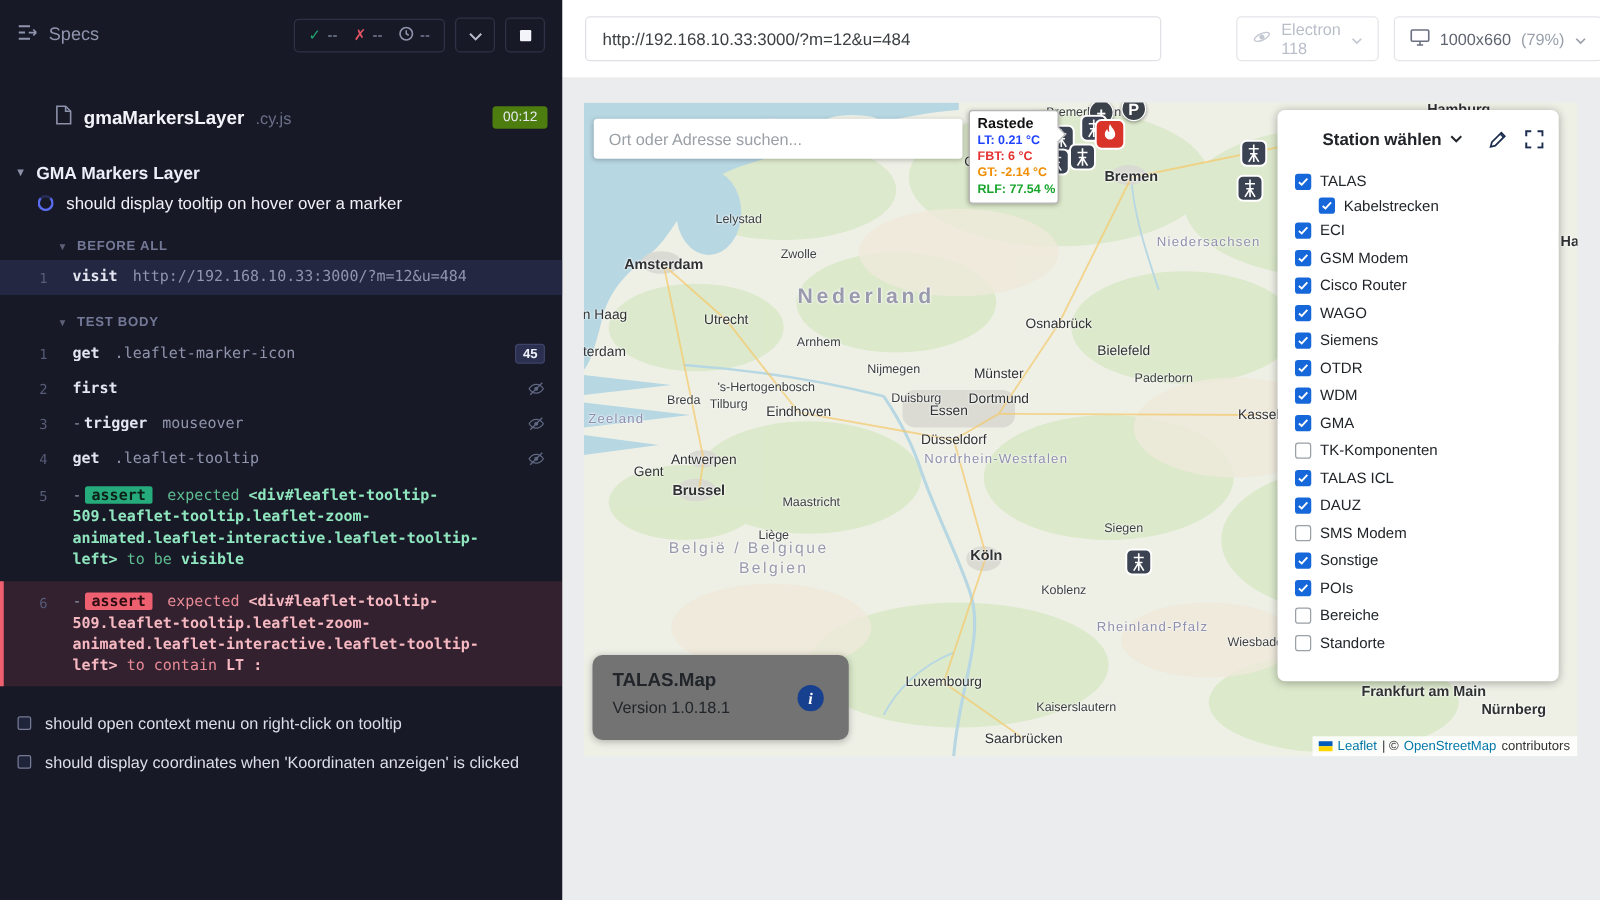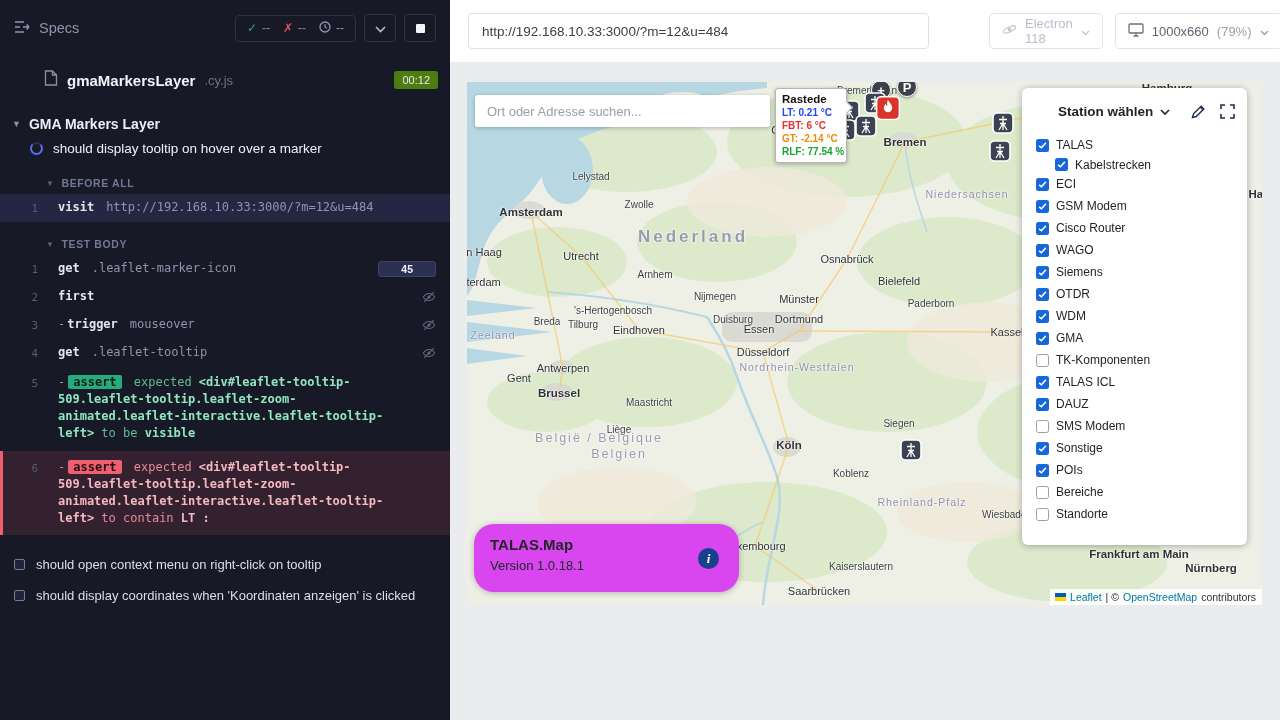--- a/index.html
+++ b/index.html
@@ -12,42 +12,42 @@
   .runner-header { height:56px; display:flex; align-items:center; justify-content:space-between; padding:0 14px; }
   .specs-btn { display:flex; align-items:center; gap:9px; color:#9095ad; font-size:14.5px; cursor:pointer; }
   .header-controls { display:flex; align-items:center; gap:8px; }
   .stats-group { display:flex; align-items:center; gap:13px; border:1px solid #2e3247; border-radius:4px; padding:5px 11px; font-size:12px; color:#9095ad; }
   .stat { display:flex; align-items:center; gap:5px; }
   .stat .ok { color:#1fa971; font-size:12px; }
   .stat .fail { color:#e45464; font-size:12px; }
   .ctrl-btn { width:32px; height:28px; border:1px solid #2e3247; border-radius:4px; display:flex; align-items:center; justify-content:center; background:transparent; cursor:pointer; }
   .stop-square { width:9px; height:9px; background:#f3f4fa; border-radius:1px; }
 
-  .spec-bar { margin:8px 12px 0 12px; height:32px; display:flex; align-items:center; gap:9px;padding-left:32px; }
+  .spec-bar { margin:22px 12px 0 12px; height:32px; display:flex; align-items:center; gap:9px;padding-left:32px; }
   .spec-title { font-size:15px; font-weight:700; color:#f3f4fa; }
   .spec-ext { font-size:13px; font-weight:400; color:#6b7089; }
   .spec-duration { margin-left:auto; background:#4d7c0f; color:#e8eaf3; font-size:11px; padding:3px 8px; border-radius:3px; }
 
   .suite-row { margin-top:16px; padding:4px 12px; display:flex; align-items:center; gap:8px; color:#eceef8; font-size:14px; font-weight:600; }
   .chev { color:#8b90a8; font-size:9px; }
   .test-row { padding:5px 12px 5px 30px; display:flex; align-items:center; gap:10px; color:#f0f1f8; font-size:13.5px; }
   .spinner { width:13px; height:13px; border-radius:50%; border:2px solid #5a6cf0; border-top-color:rgba(90,108,240,.25); flex:0 0 13px; }
 
   .hook-header { margin-top:13px; padding:3px 12px 5px 46px; display:flex; align-items:center; gap:7px; color:#737896; font-size:10.5px; font-weight:700; letter-spacing:.6px; }
   .hook-header .chev { font-size:8px; color:#5c6078; }
 
   .cmd-list { font-family:"DejaVu Sans Mono", monospace; font-size:12px; line-height:17px; }
   .cmd-row { position:relative; display:flex; align-items:flex-start; padding:5px 40px 5px 0; }
   .cmd-row.cmd-highlight { background:#232741; }
   .cmd-num { flex:0 0 58px; text-align:right; padding-right:20px; color:#575c77; font-size:11px; padding-top:1px; }
   .cmd-body { flex:1; color:#9095ad; word-break:break-word; }
   .cmd-name { color:#e3e5f0; font-weight:700; margin-right:12px; }
   .cmd-dash { color:#9095ad; margin-right:2px; }
   .cmd-msg { color:#9095ad; }
-  .cmd-count { position:absolute; right:14px; top:6px; background:#2b3050; border:1px solid #3d4366; color:#f0f2fa; font-size:10.5px; line-height:14px; padding:0 22px; border-radius:3px; font-family:"Liberation Sans",sans-serif; font-weight:700; }
+  .cmd-count { position:absolute; right:14px; top:6px; background:#2b3050; border:1px solid #3d4366; color:#f0f2fa; font-size:10.5px; line-height:14px; padding:0 5px; border-radius:3px; font-family:"Liberation Sans",sans-serif; font-weight:700; }
   .cmd-eye { position:absolute; right:14px; top:7px; }
   .cmd-row.state-passed { padding-top:7px; padding-bottom:7px; }
   .cmd-row.state-failed { background:rgba(237,95,112,.13); border-left:3px solid #ee5f70; padding-top:8px; padding-bottom:8px; margin-top:2px; }
   .cmd-row.state-failed .cmd-num { flex-basis:55px; }
   .part-pill { font-weight:700; padding:0 5px; border-radius:2px; margin-right:5px; }
   .state-passed .part-pill { background:#26ab7c; color:#0e2018; }
   .state-failed .part-pill { background:#ee5f70; color:#2b0d12; }
   .state-passed .part-plain { color:#5fbd92; }
   .state-passed .part-strong { color:#8fe6bf; font-weight:700; }
   .state-failed .part-plain { color:#e98a97; }
@@ -98,21 +98,21 @@
   .sp-icons { margin-left:auto; display:flex; align-items:center; gap:14px; }
   .sp-icon { cursor:pointer; display:flex; }
   .sp-list { }
   .sp-item { display:flex; align-items:center; gap:7px; height:22px; cursor:pointer; }
   .sp-item.indent { padding-left:19px; height:17px; }
   .sp-check { width:13px; height:13px; border-radius:2.5px; display:flex; align-items:center; justify-content:center; flex:0 0 13px; }
   .sp-check.on { background:#1667d9; }
   .sp-check.off { background:#fff; border:1px solid #9aa0a6; }
   .sp-label { font-size:12px; color:#212529; }
 
-  .version-card { position:absolute; left:7px; top:442px; width:265px; height:68px; background:#d946ef; border-radius:20px; box-shadow:0 1px 6px rgba(0,0,0,.25); padding:12px 16px; z-index:40; }
+  .version-card { position:absolute; left:7px; top:442px; width:205px; height:68px; background:#737373; border-radius:8px; box-shadow:0 1px 6px rgba(0,0,0,.25); padding:12px 16px; z-index:40; }
   .vc-title { font-size:15px; font-weight:700; color:#212529; }
   .vc-version { font-size:13px; color:#212529; margin-top:5px; }
   .vc-info { position:absolute; right:20px; top:24px; width:21px; height:21px; border-radius:50%; background:#17418e; color:#fff; font-size:13px; font-weight:700; font-family:"Liberation Serif",serif; font-style:italic; display:flex; align-items:center; justify-content:center; cursor:pointer; }
 
   .attribution { position:absolute; right:0; bottom:0; background:rgba(255,255,255,.85); font-size:10.5px; color:#333; padding:2px 6px 2px 5px; display:flex; align-items:center; gap:4px; z-index:40; }
   .attr-flag { width:11px; height:8px; display:inline-block; }
   .attr-flag .b { display:block; width:11px; height:4px; background:#005bbb; }
   .attr-flag .y { display:block; width:11px; height:4px; background:#ffd500; }
   .attr-link { color:#0078a8; cursor:pointer; }
 </style>

